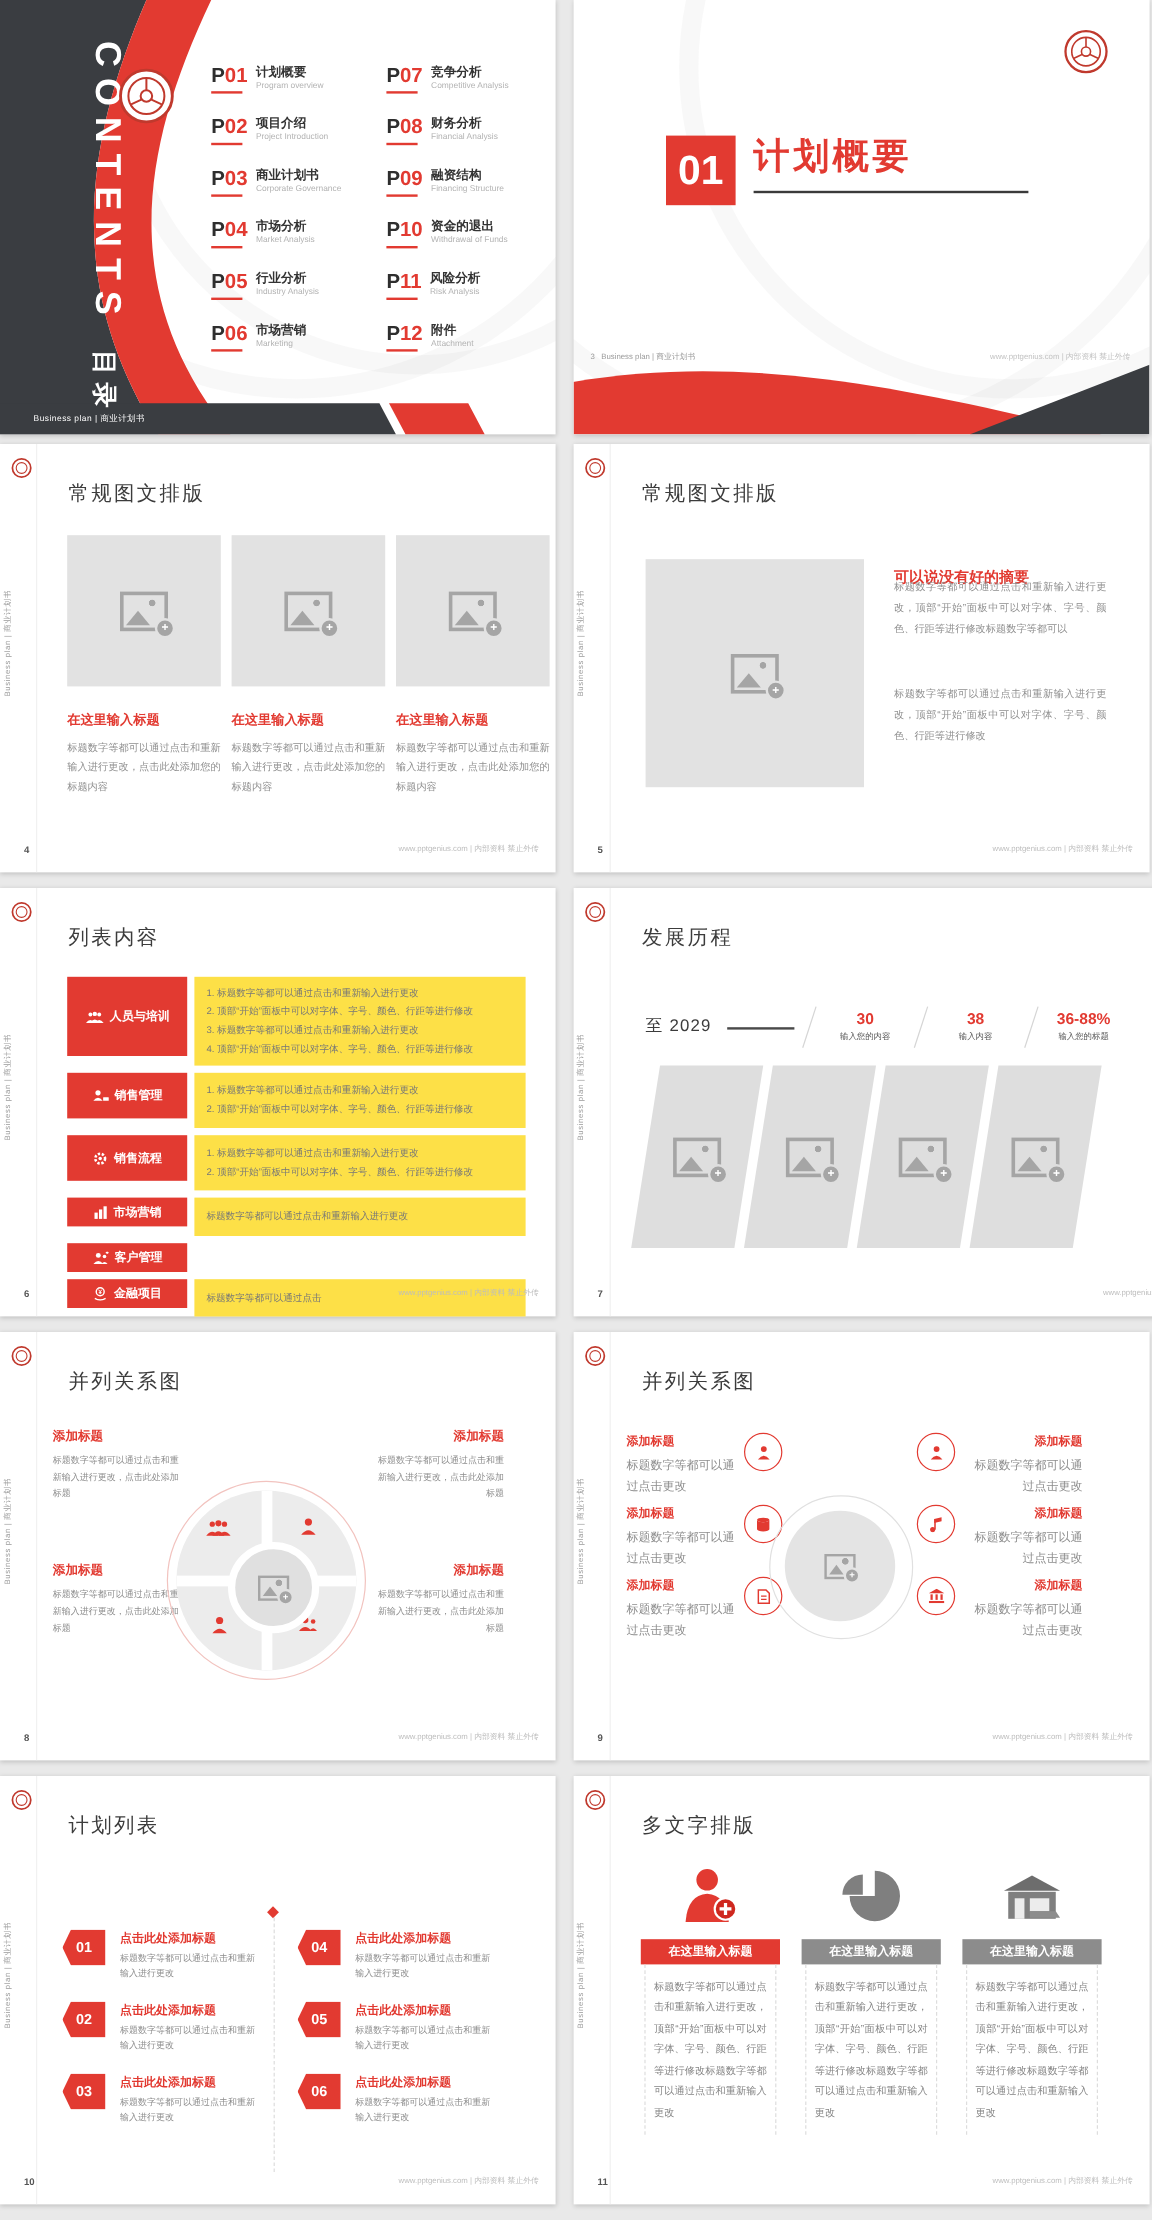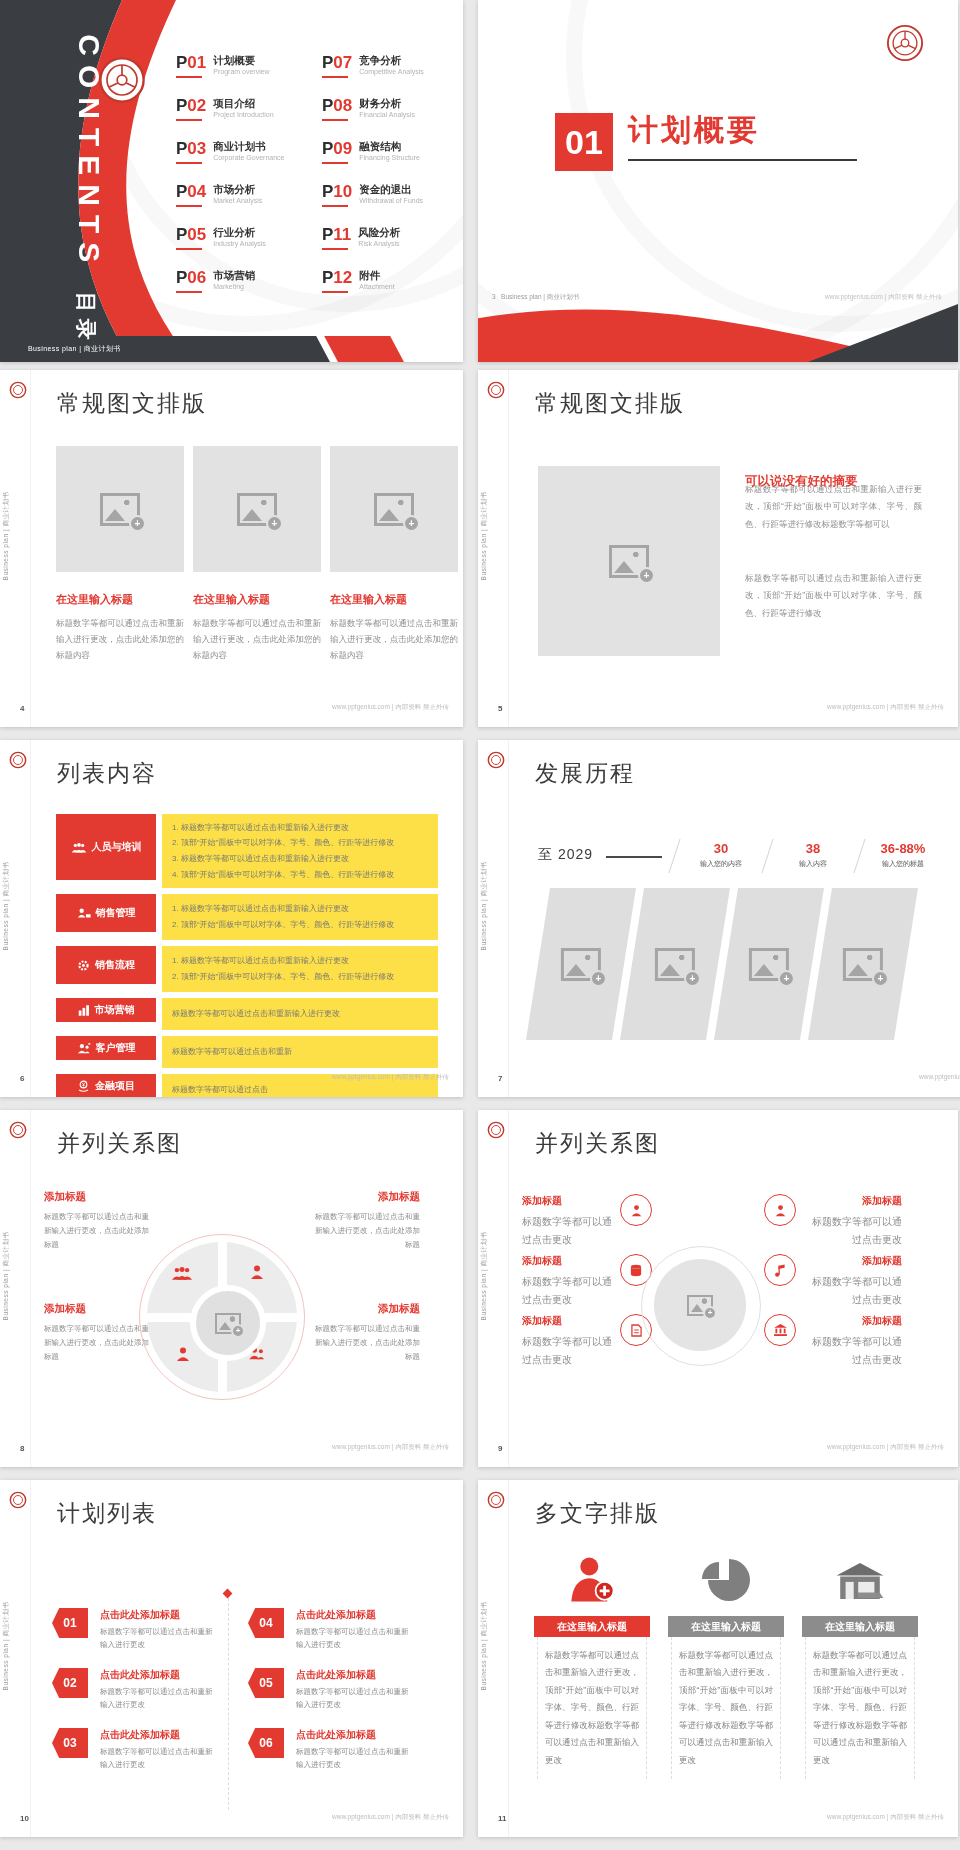--- a/index.html
+++ b/index.html
@@ -1,20 +1,20 @@
 <!DOCTYPE html>
 <html><head>
 <meta charset="utf-8">
 <style>
   html,body{margin:0;padding:0;background:#e9e9e9;font-family:"Liberation Sans","DejaVu Sans",sans-serif;}
   .page{position:relative;width:960px;height:1850px;background:#e9e9e9;overflow:hidden;}
   .slide{position:absolute;background:#fff;box-shadow:0 1px 4px rgba(0,0,0,.18);overflow:hidden;}
 
   
-  .stitle{position:absolute;left:57px;top:18px;font-size:23px;color:#3c3c3c;letter-spacing:2px;}
+  .stitle{position:absolute;left:57px;top:30px;font-size:17px;color:#3c3c3c;letter-spacing:2px;}
   .sideline{position:absolute;left:30px;top:0;bottom:0;width:1px;background:#f1f1f1;}
   .vside{position:absolute;left:-57px;top:160px;width:130px;height:12px;font-size:6.5px;color:#9a9a9a;transform:rotate(-90deg);text-align:center;letter-spacing:.5px;}
   .pagenum{position:absolute;left:20px;bottom:14px;font-size:8px;font-weight:bold;color:#555;}
   .furl{position:absolute;right:14px;bottom:15px;font-size:6.5px;color:#bdbdbd;}
   .logo-sm{position:absolute;left:9px;top:11px;}
 
   
   .ph{display:inline-block;width:34px;height:27px;border:3px solid #a5a5a5;position:relative;
       background:radial-gradient(circle at 70% 24%, #a5a5a5 2.5px, transparent 3px);}
   .ph::before{content:"";position:absolute;left:2px;bottom:2px;border-left:10px solid transparent;border-right:10px solid transparent;border-bottom:12px solid #a5a5a5;}
@@ -382,21 +382,20 @@
               <svg width="14" height="11" viewBox="0 0 20 16" fill="#fff">
                 <circle cx="7" cy="4.6" r="3"></circle>
                 <path d="M1 15 Q7 7.5 13 15 Z"></path>
                 <circle cx="14.5" cy="6" r="2.2"></circle>
                 <path d="M10.8 15 Q14.5 10 18.2 15 Z"></path>
                 <path d="M16 1.2 h3.4 M17.7 -0.5 v3.4" stroke="#fff" stroke-width="1.3"></path>
               </svg>
             </span>
             <span>客户管理</span>
           </div>
-        <div class="s5-cnt h24">标题数字等都可以通过点击和重新</div>
       </div>
       <div class="s5-row">
         <div class="s5-lbl h24">
             <span class="s5-ic">
               <svg width="13" height="12" viewBox="0 0 16 16" fill="none" stroke="#fff">
                 <circle cx="8" cy="6" r="4.4" stroke-width="1.6"></circle>
                 <path d="M6.2 3.6 L8 6 L9.8 3.6 M8 6 V8.6 M6.4 7 H9.6" stroke-width="1.1"></path>
                 <path d="M2 13.2 Q8 16.8 14 13.2" stroke-width="1.6"></path>
               </svg>
             </span>

